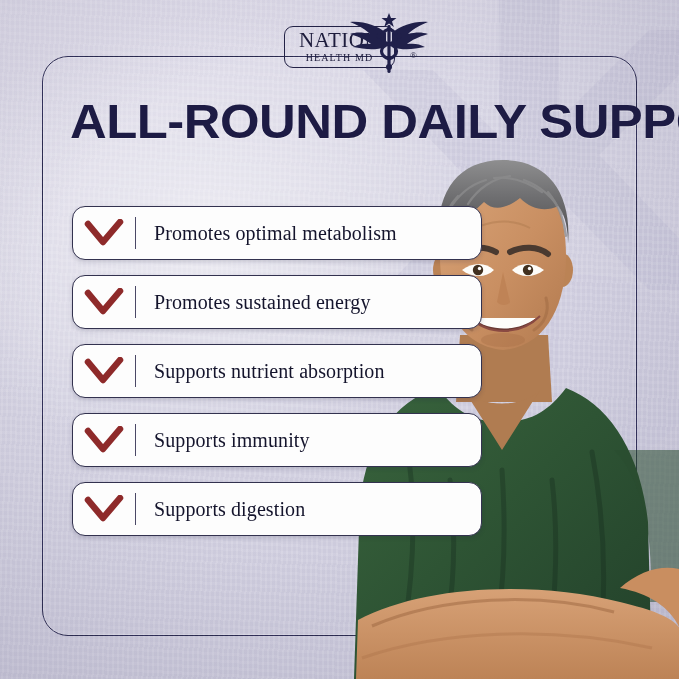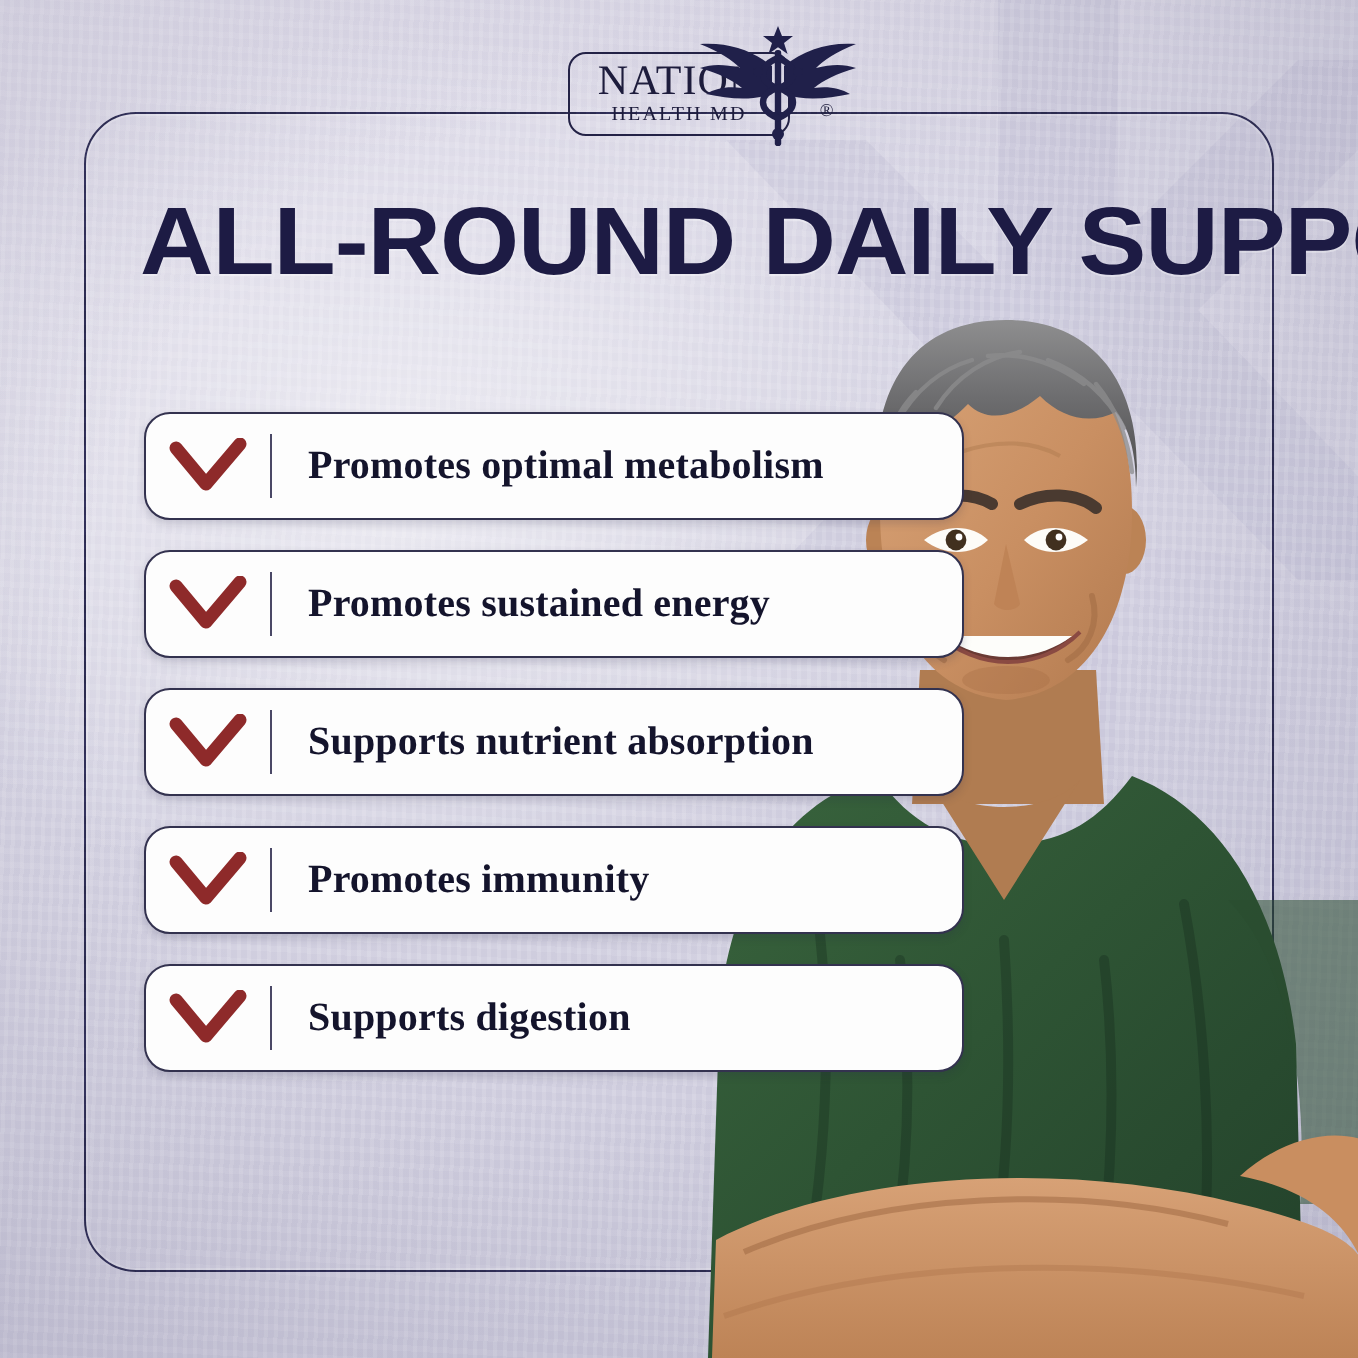--- a/index.html
+++ b/index.html
@@ -115,21 +115,20 @@
   }
   .check svg{display:block;}
   .divider{
     width:1px;height:32px;background:#4a4866;flex:0 0 1px;
   }
   .pill-label{
     font-family:"Liberation Serif",serif;
     font-size:20px;color:#14142c;
     padding-left:18px;white-space:nowrap;
     letter-spacing:.1px;
-    font-weight:bold;
   }
 </style>
 </head>
 <body>
 
 <div id="stage">
 
   <div class="watermark">
     <svg viewBox="0 0 420 520" xmlns="http://www.w3.org/2000/svg">
       <g fill="#b9b6d0" opacity="0.85">
@@ -307,21 +306,21 @@
       <span class="pill-label">Supports nutrient absorption</span>
     </div>
 
     <div class="pill">
       <span class="check">
         <svg width="40" height="28" viewBox="0 0 40 28" xmlns="http://www.w3.org/2000/svg">
           <path d="M4 5 L19 23 L36 3" fill="none" stroke="#8e2a2a" stroke-width="6.5" stroke-linecap="round" stroke-linejoin="round"></path>
         </svg>
       </span>
       <span class="divider"></span>
-      <span class="pill-label">Promotes immunity</span>
+      <span class="pill-label">Supports immunity</span>
     </div>
 
     <div class="pill">
       <span class="check">
         <svg width="40" height="28" viewBox="0 0 40 28" xmlns="http://www.w3.org/2000/svg">
           <path d="M4 5 L19 23 L36 3" fill="none" stroke="#8e2a2a" stroke-width="6.5" stroke-linecap="round" stroke-linejoin="round"></path>
         </svg>
       </span>
       <span class="divider"></span>
       <span class="pill-label">Supports digestion</span>

